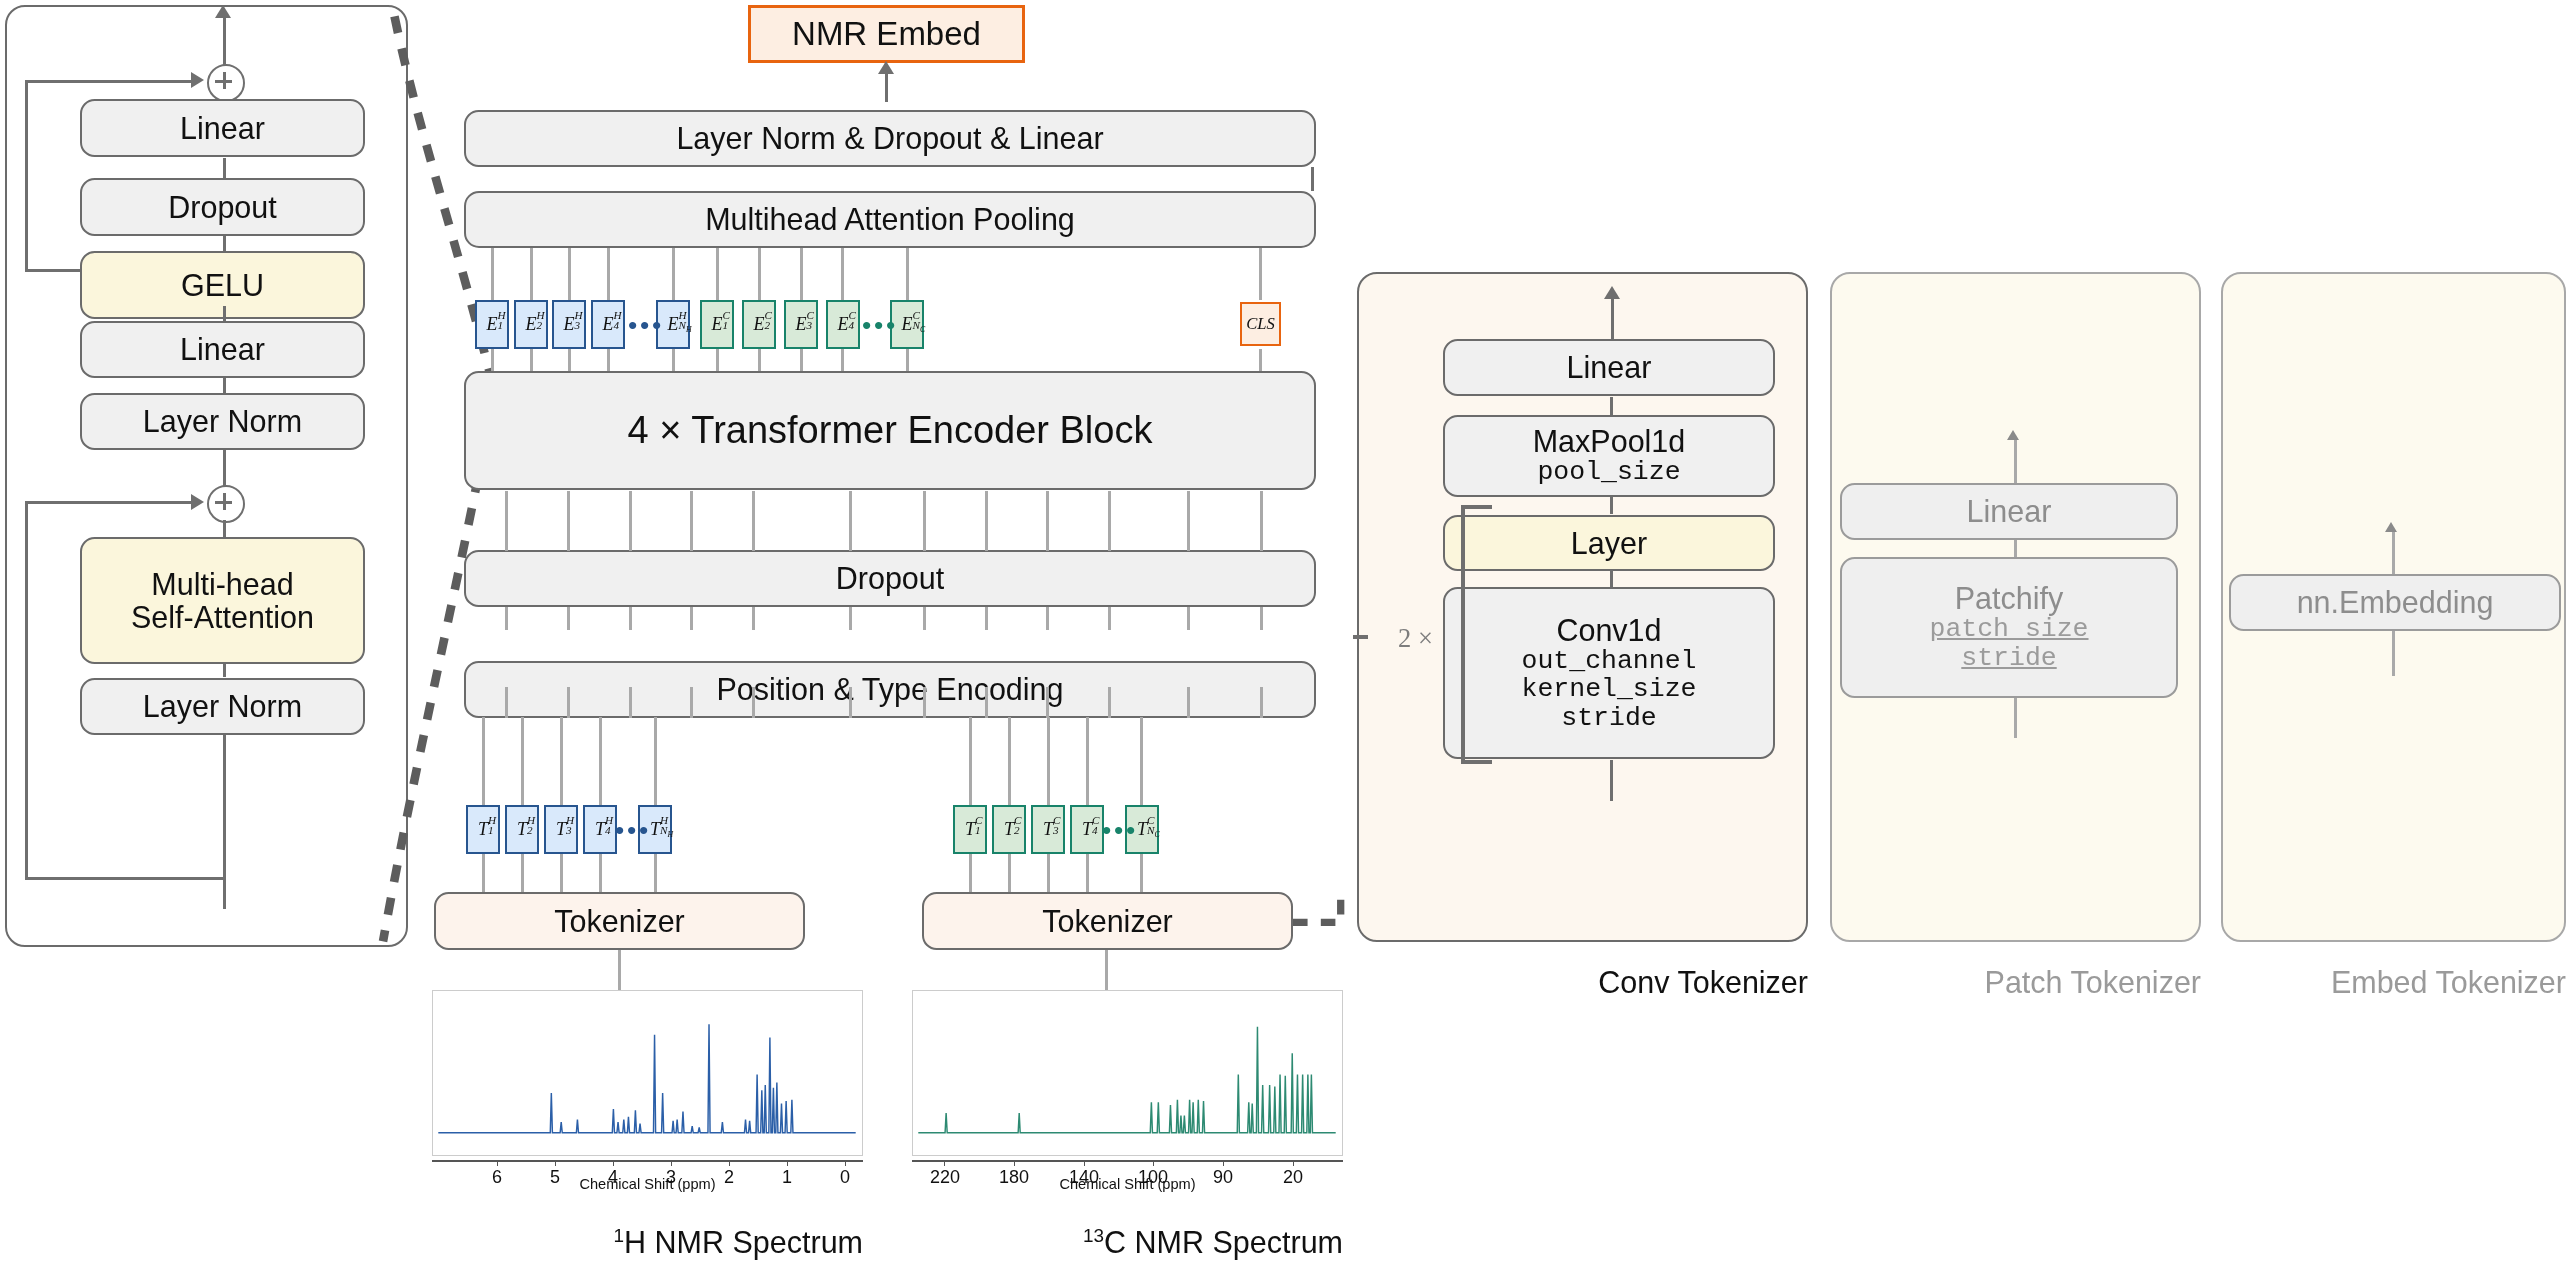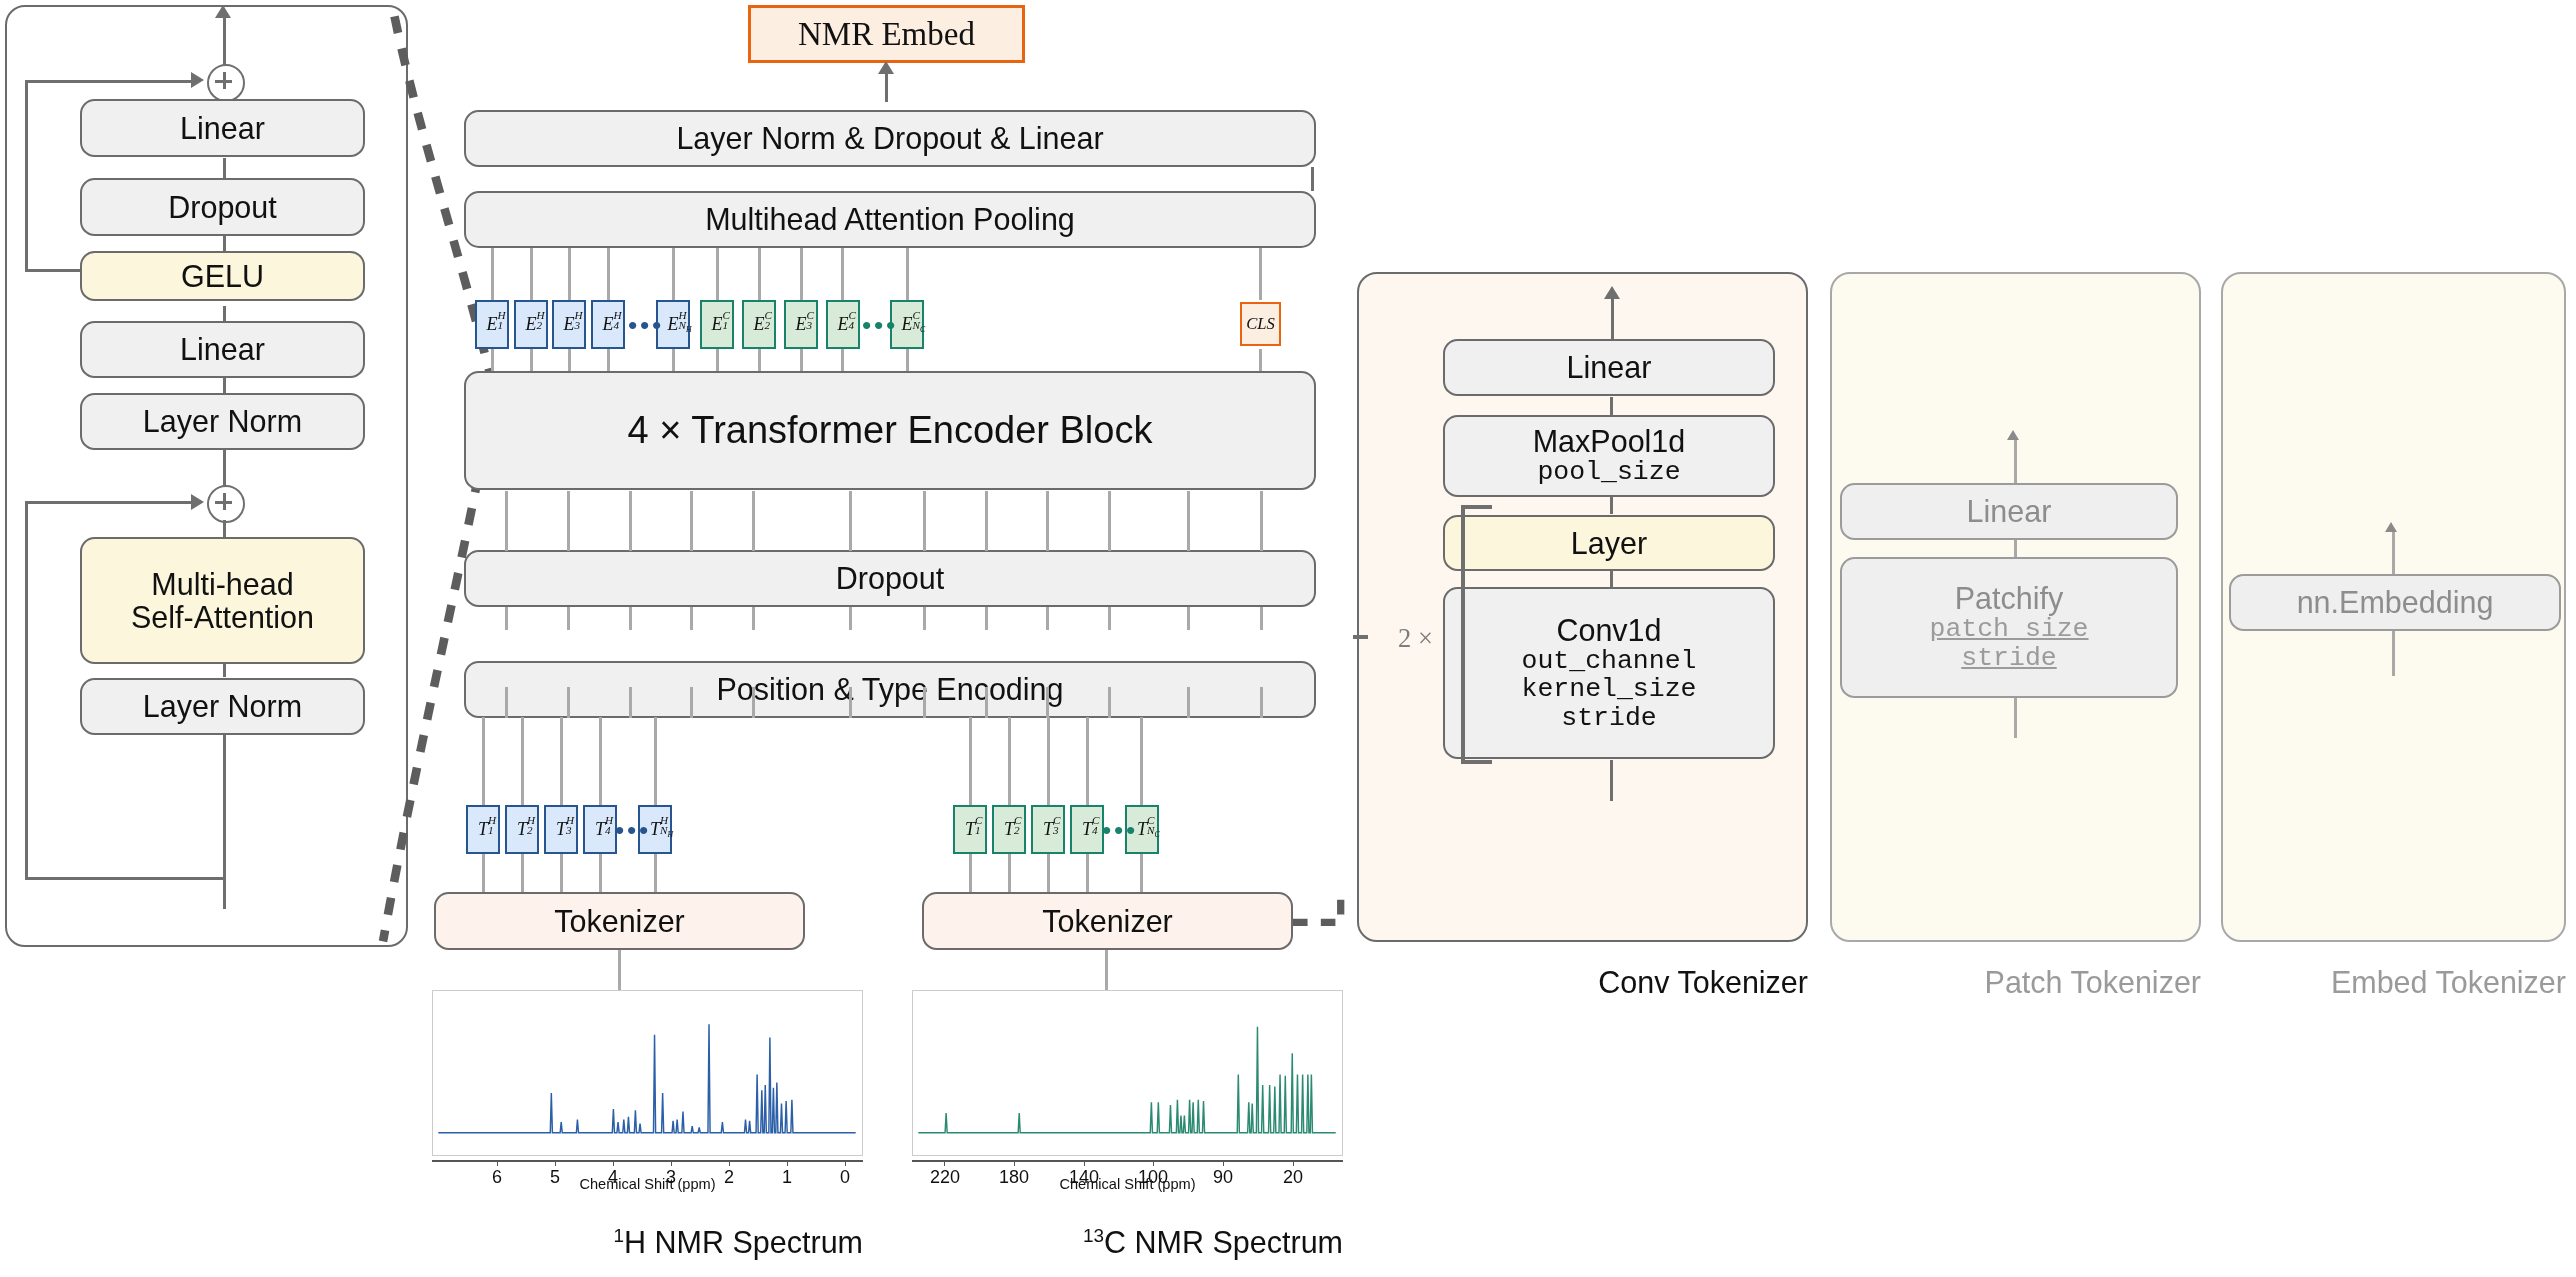--- a/index.html
+++ b/index.html
@@ -60,21 +60,21 @@
   .tok sup{font-size:0.62em;vertical-align:super;font-style:italic;}
   .tok sub{font-size:0.62em;vertical-align:sub;font-style:italic;}
   .ell{position:absolute;font-size:26.5px;letter-spacing:2.7px;line-height:1;}
   .ell.blue{color:#27558f;}
   .ell.green{color:#18836a;}
   
   .nmr-embed{
     position:absolute;box-sizing:border-box;
     border:3.3px solid #e8640f;background:#fdeee2;
     display:flex;align-items:center;justify-content:center;
-    font-size:33px;color:#111;font-family:Liberation Serif, serif;
+    font-size:33px;color:#111;
   }
   
   .caption{position:absolute;text-align:right;font-size:30.5px;color:#111;}
   .caption.faded{color:#9a9a9a;}
   .caption sup{font-size:0.62em;vertical-align:super;}
   .mono{font-family:"Liberation Mono","DejaVu Sans Mono",monospace;font-size:26.5px;}
   .mono.faded{color:#9b9b9b;text-decoration:underline;}
   .times2{position:absolute;font-size:26.5px;color:#7d7d7d;
     font-family:"Liberation Serif","DejaVu Serif",serif;}
   
@@ -99,21 +99,21 @@
 <div class="arrow-right" style="left:191px;top:72px;"></div>
 <div class="vline" style="left:25px;top:80px;height:192px;"></div>
 <div class="hline" style="left:25px;top:269px;width:199px;"></div>
 
 <div class="box" style="left:80px;top:99px;width:285px;height:58px;">Linear</div>
 <div class="vline" style="left:223px;top:158px;height:20px;"></div>
 
 <div class="box" style="left:80px;top:178px;width:285px;height:58px;">Dropout</div>
 <div class="vline" style="left:223px;top:236px;height:14.6px;"></div>
 
-<div class="box yellow" style="left:80px;top:251px;width:285px;height:50px;">GELU</div>
+<div class="box yellow" style="left:80px;top:251px;width:285px;height:68px;">GELU</div>
 <div class="vline" style="left:223px;top:306px;height:14.6px;"></div>
 
 <div class="box" style="left:80px;top:321px;width:285px;height:57px;">Linear</div>
 <div class="vline" style="left:223px;top:378px;height:14.6px;"></div>
 
 <div class="box" style="left:80px;top:393px;width:285px;height:57px;">Layer Norm</div>
 <div class="vline" style="left:223px;top:450px;height:53px;"></div>
 
 <div class="plus" style="left:207px;top:485px;"></div>
 <div class="hline" style="left:25px;top:501px;width:171px;"></div>

